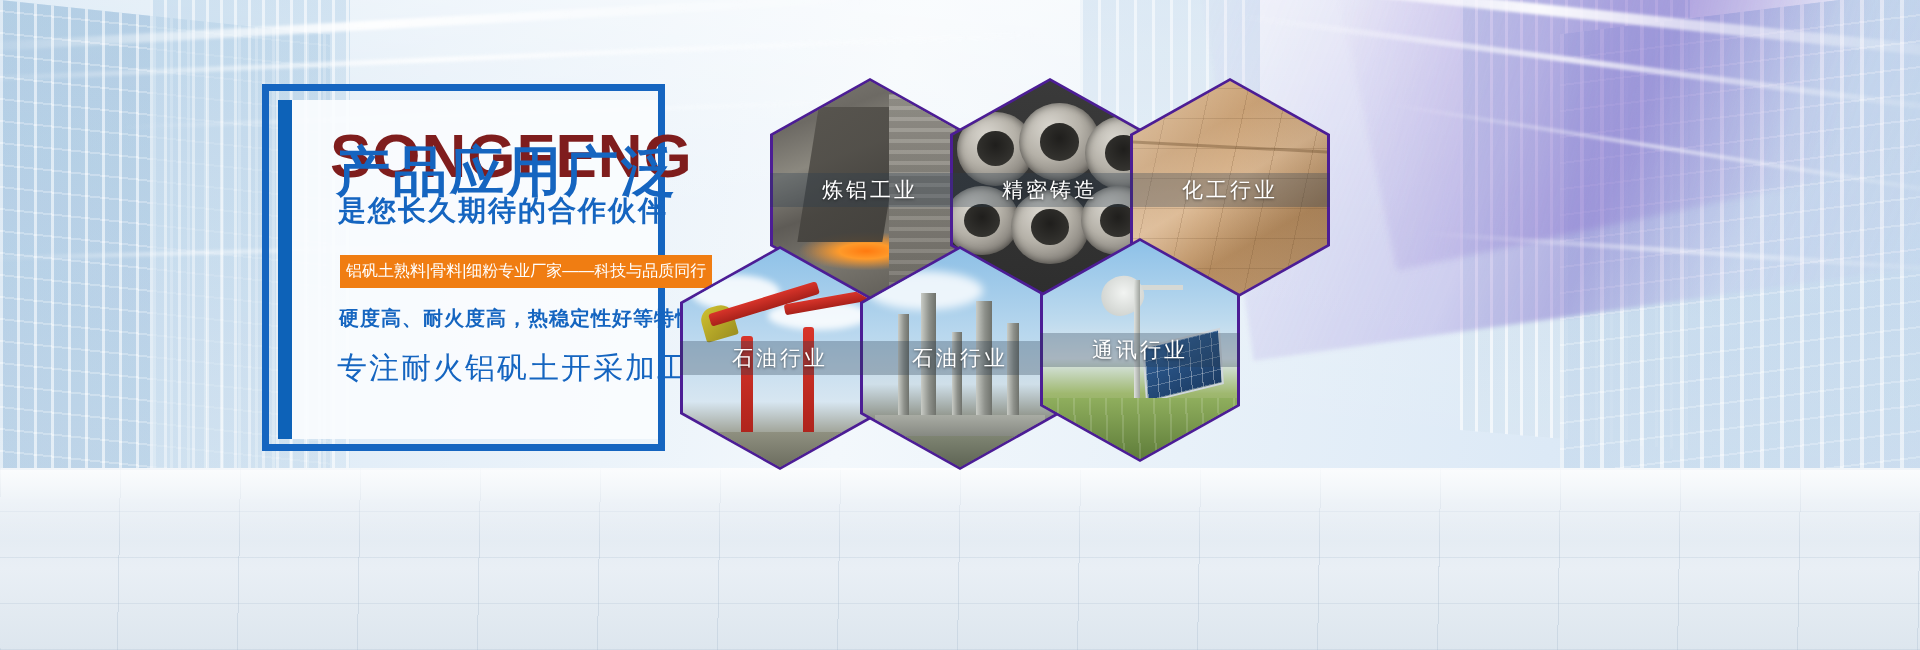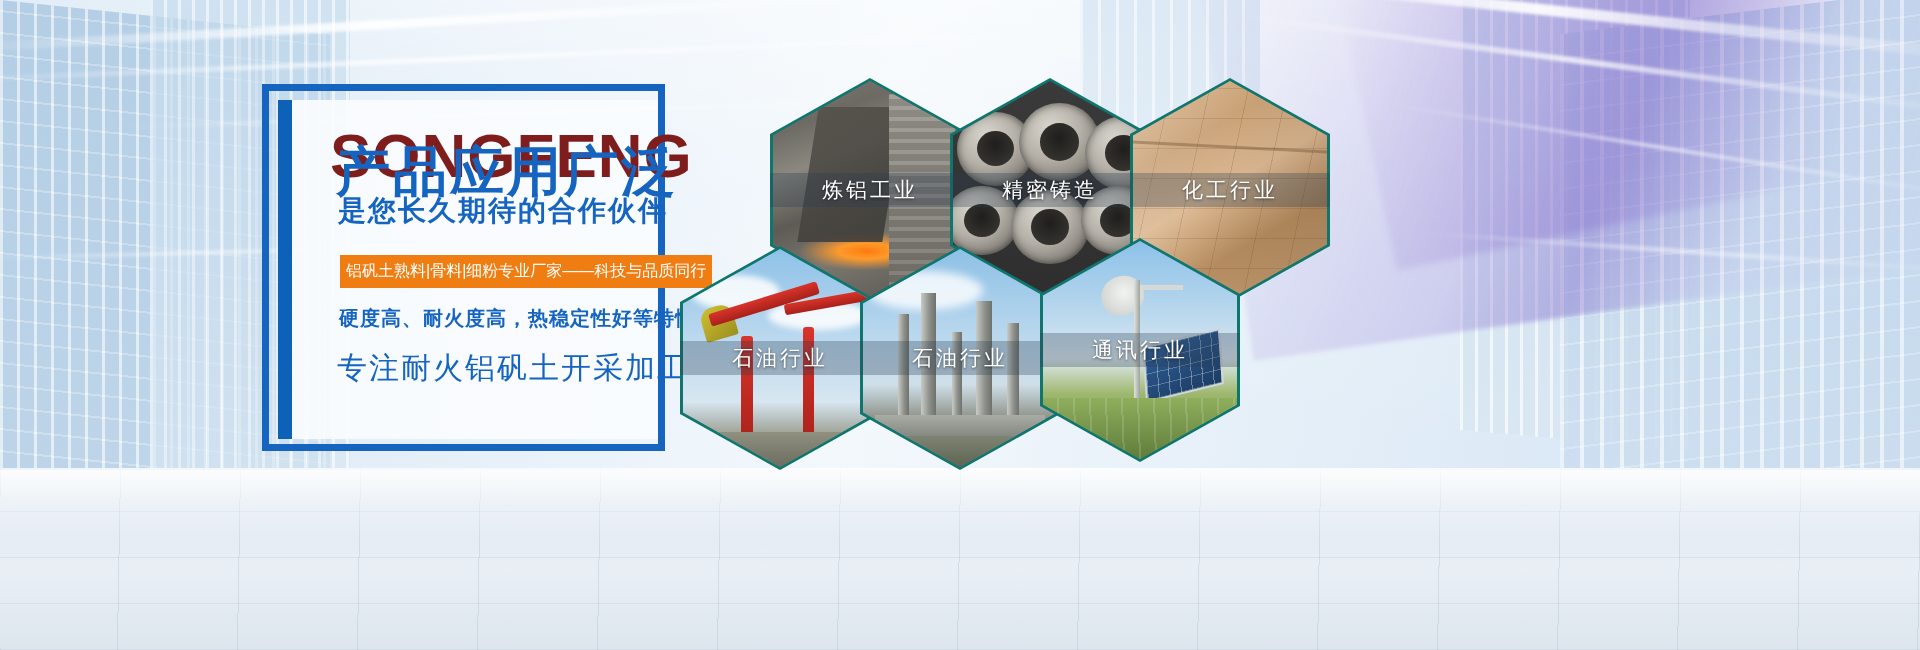--- a/index.html
+++ b/index.html
@@ -165,21 +165,21 @@
     position:absolute; left:337px; top:348px;
     font-size:30px; letter-spacing:2px;
     color:#1565c0; white-space:nowrap;
   }
 
   
   #hexes { position:absolute; left:660px; top:78px; width:700px; height:390px; }
   .hex {
     position:absolute; width:200px; height:224px;
     clip-path:polygon(50% 0%,100% 25%,100% 75%,50% 100%,0% 75%,0% 25%);
-    background:#0f766e;
+    background:#4c1d95;
   }
   .hex-img {
     position:absolute; inset:3px;
     clip-path:polygon(50% 0%,100% 25%,100% 75%,50% 100%,0% 75%,0% 25%);
     overflow:hidden;
   }
   .hex-label {
     position:absolute; left:0; right:0; top:50%;
     transform:translateY(-50%);
     text-align:center;

